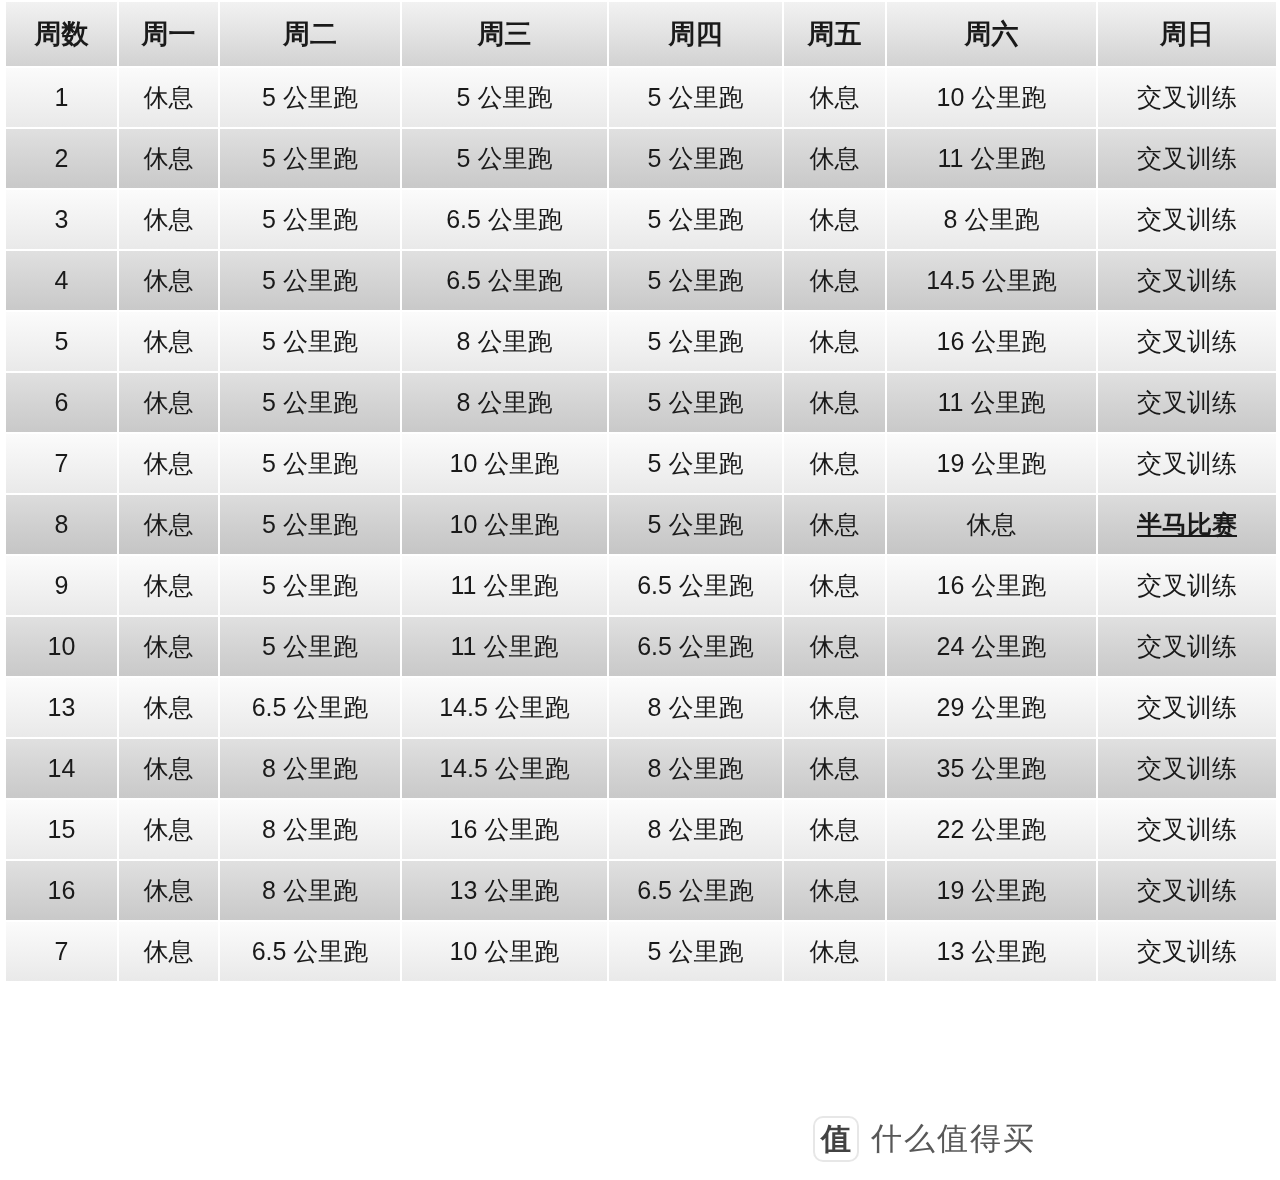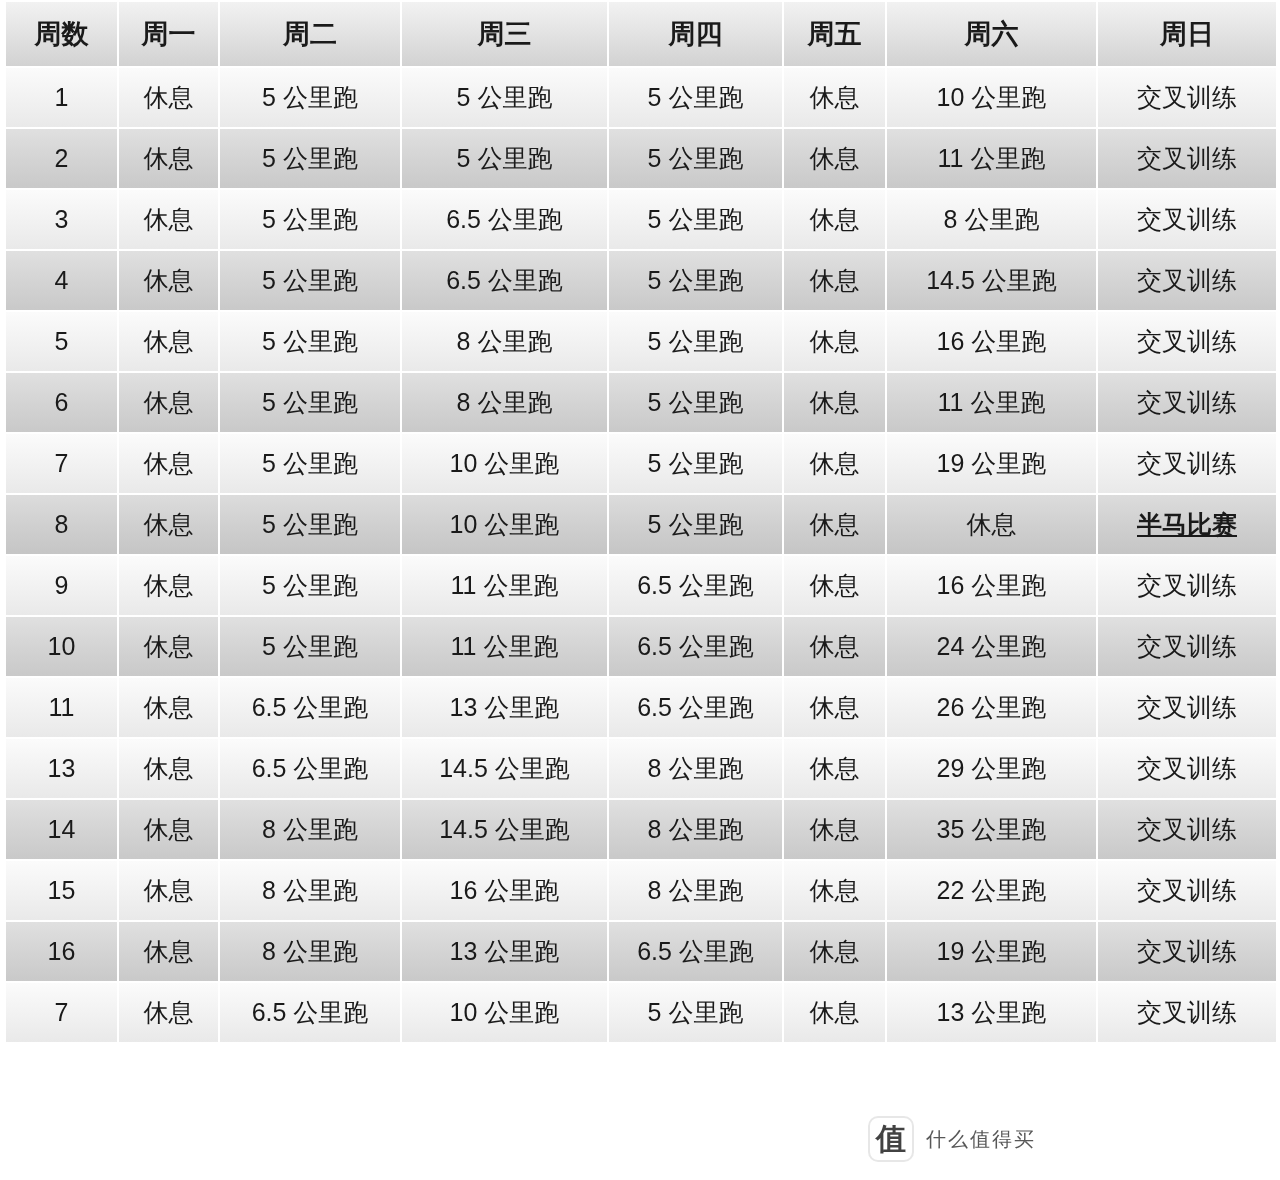--- a/index.html
+++ b/index.html
@@ -84,21 +84,21 @@
     background: #ffffff;
     color: #333;
     font-size: 30px;
     font-weight: bold;
     display: flex;
     align-items: center;
     justify-content: center;
     box-shadow: 0 0 0 2px #e6e6e6 inset;
   }
   #watermark .wm-text {
-    font-size: 20px;
+    font-size: 31px;
     color: #4a4a4a;
     letter-spacing: 2px;
     font-weight: normal;
   }
 </style>
 </head>
 <body>
 
 <div id="plan-wrap">
   <table class="plan">
@@ -219,30 +219,20 @@
           <td>10</td>
           <td>休息</td>
           <td>5 公里跑</td>
           <td>11 公里跑</td>
           <td>6.5 公里跑</td>
           <td>休息</td>
           <td>24 公里跑</td>
           <td>交叉训练</td>
         </tr>
         <tr class="odd">
-          <td>11</td>
-          <td>休息</td>
-          <td>6.5 公里跑</td>
-          <td>13 公里跑</td>
-          <td>6.5 公里跑</td>
-          <td>休息</td>
-          <td>26 公里跑</td>
-          <td>交叉训练</td>
-        </tr>
-        <tr class="odd">
           <td>13</td>
           <td>休息</td>
           <td>6.5 公里跑</td>
           <td>14.5 公里跑</td>
           <td>8 公里跑</td>
           <td>休息</td>
           <td>29 公里跑</td>
           <td>交叉训练</td>
         </tr>
         <tr class="even">

